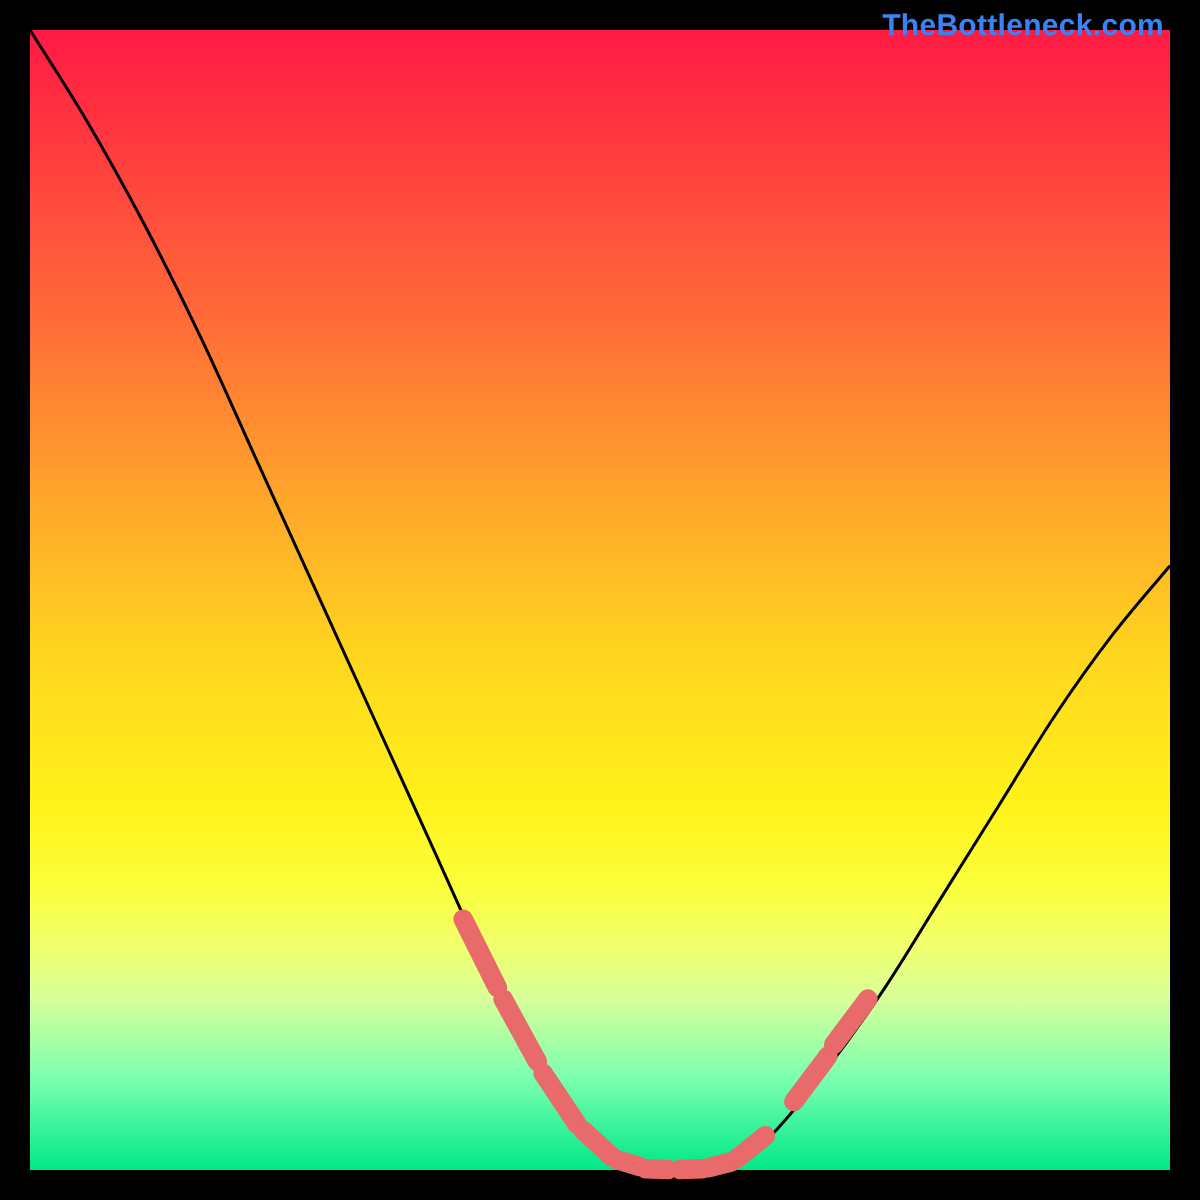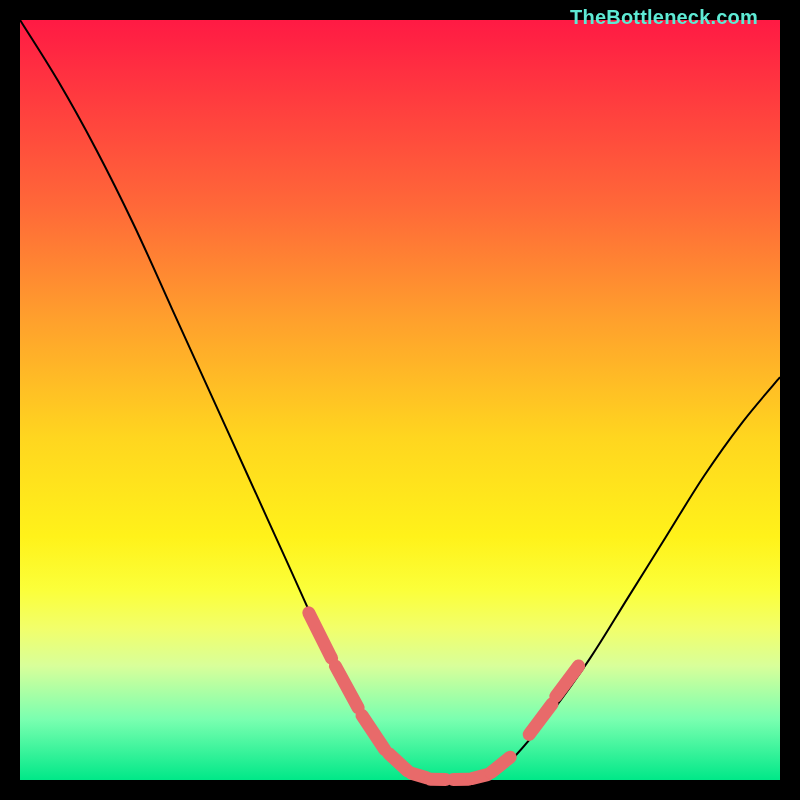--- a/index.html
+++ b/index.html
@@ -19,23 +19,23 @@
       #fff21a 68%,
       #fbff3a 75%,
       #f2ff6a 80%,
       #d8ff9a 85%,
       #7affb0 92%,
       #00e888 100%);
   }
   .watermark {
     position: absolute;
     top: 6px;
-    right: 42px;
+    right: 24px;
     font: 600 20px Arial, sans-serif;
-    color: #5eead4;
+    color: #3b82f6;
     letter-spacing: 0.2px;
   }
   svg.plot {
     position: absolute;
     left: 0; top: 0;
     width: 760px; height: 760px;
     overflow: visible;
   }
 </style>
 </head>

